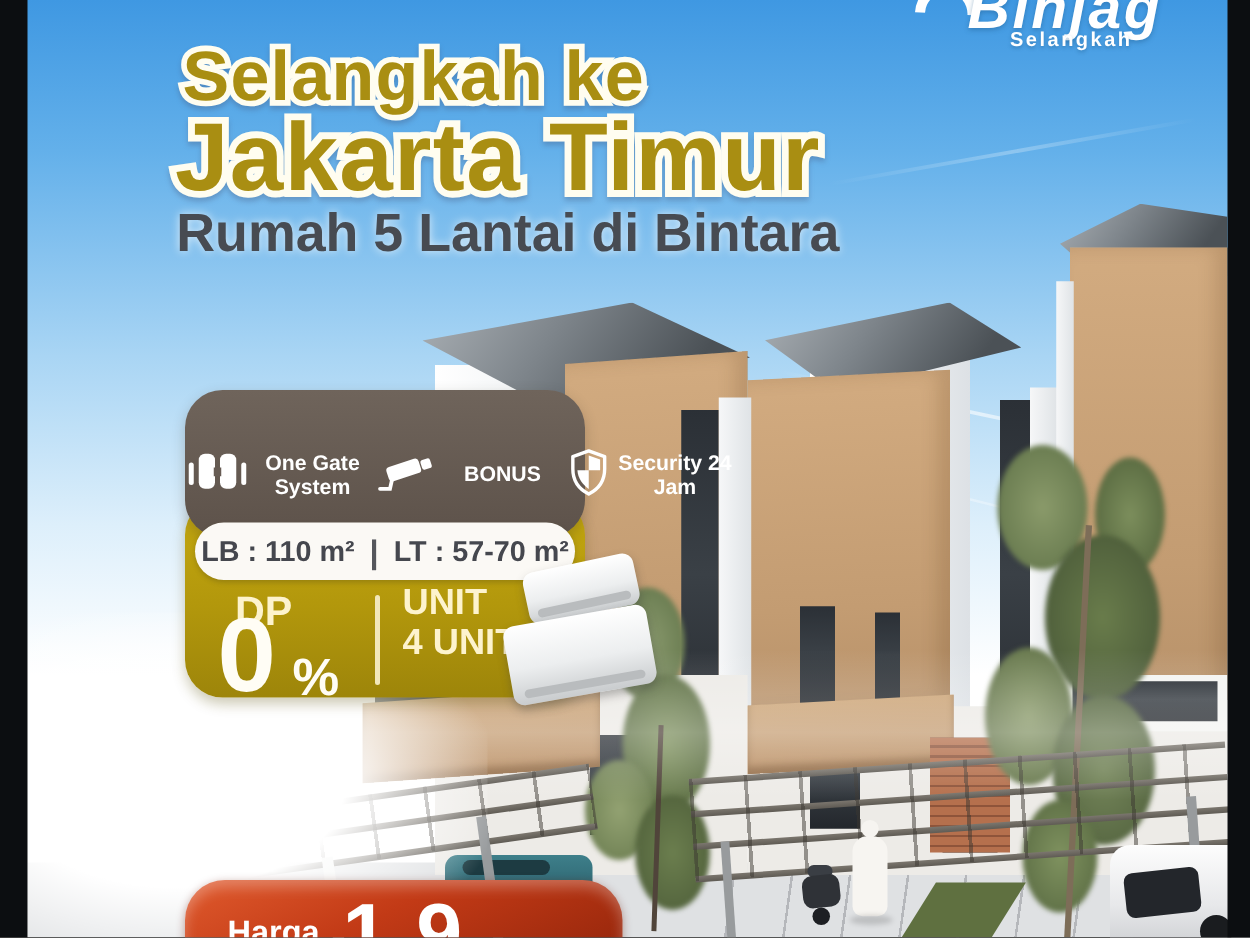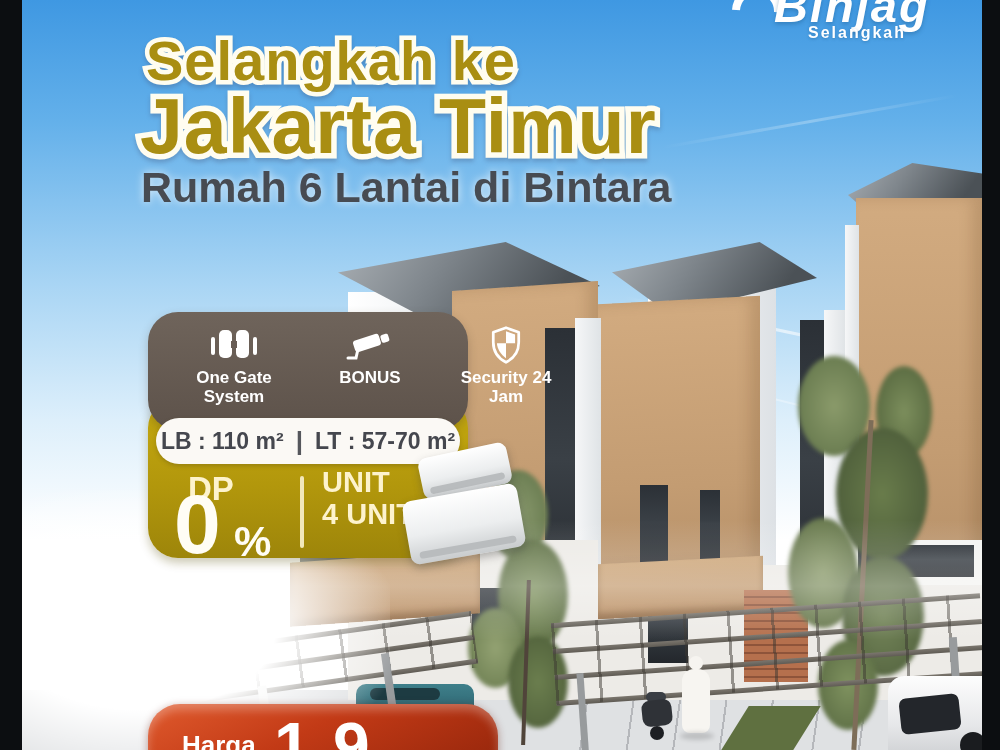--- a/index.html
+++ b/index.html
@@ -58,21 +58,21 @@
   .brand .name{position:absolute;left:28px;top:0;font-size:47px;font-weight:bold;font-style:italic;letter-spacing:2px;
     text-shadow:0 2px 4px rgba(30,90,140,.45);}
   .brand .tagline{position:absolute;left:62px;top:46px;font-size:16px;font-weight:bold;letter-spacing:2px;
     text-shadow:0 1px 3px rgba(30,90,140,.45);}
 
   
   .stack{position:absolute;left:148px;top:312px;width:320px;height:246px;z-index:30;}
   .panel-features{position:absolute;left:0;top:0;width:320px;height:118px;border-radius:30px;
     background:linear-gradient(180deg,#6f645b,#5d524a);box-shadow:0 4px 10px rgba(60,50,40,.25);
     display:flex;align-items:stretch;color:#fff;}
-  .fcol{flex:1;display:flex;flex-direction:column;align-items:center;justify-content:flex-start;padding-top:14px;padding-left:36px;}
+  .fcol{flex:1;display:flex;flex-direction:row;align-items:center;justify-content:flex-start;padding-top:14px;}
   .fcol .icn{height:38px;display:flex;align-items:center;}
   .fcol .lbl{margin-top:4px;font-size:17px;font-weight:bold;line-height:1.12;text-align:center;width:100px;}
   .fsep{width:2px;background:rgba(255,255,255,.9);margin:18px 0;border-radius:2px;}
   .panel-gold{position:absolute;left:0;top:86px;width:320px;height:160px;border-radius:30px;
     background:linear-gradient(180deg,#c5a90f 0%,#b2970c 55%,#9d850a 100%);box-shadow:0 5px 10px rgba(90,80,10,.3);}
   .pill{position:absolute;left:8px;top:106px;width:304px;height:46px;border-radius:24px;background:#fbf9f5;
     display:flex;align-items:center;justify-content:center;gap:12px;font-size:23px;font-weight:bold;color:#45474e;
     box-shadow:0 2px 4px rgba(80,70,20,.3);}
   .pill .sep{color:#55575c;font-size:26px;}
   .dp-label{position:absolute;left:40px;top:158px;font-size:33px;font-weight:bold;color:#fdf3cd;}
@@ -205,21 +205,21 @@
   </div>
 
   <div class="headline" id="hl1">
     <span class="back">Selangkah ke</span>
     <span class="front">Selangkah ke</span>
   </div>
   <div class="headline" id="hl2">
     <span class="back">Jakarta Timur</span>
     <span class="front">Jakarta Timur</span>
   </div>
-  <div class="subtitle">Rumah 6 Lantai di Bintara</div>
+  <div class="subtitle">Rumah 5 Lantai di Bintara</div>
 
   <div class="stack">
     <div class="panel-gold"></div>
     <div class="panel-features">
       <div class="fcol">
         <div class="icn">
           <svg width="52" height="36" viewBox="0 0 52 36">
             <rect x="3" y="10" width="4" height="18" rx="2" fill="#fff"></rect>
             <rect x="45" y="10" width="4" height="18" rx="2" fill="#fff"></rect>
             <rect x="11" y="3" width="13" height="28" rx="5" fill="#fff"></rect>

